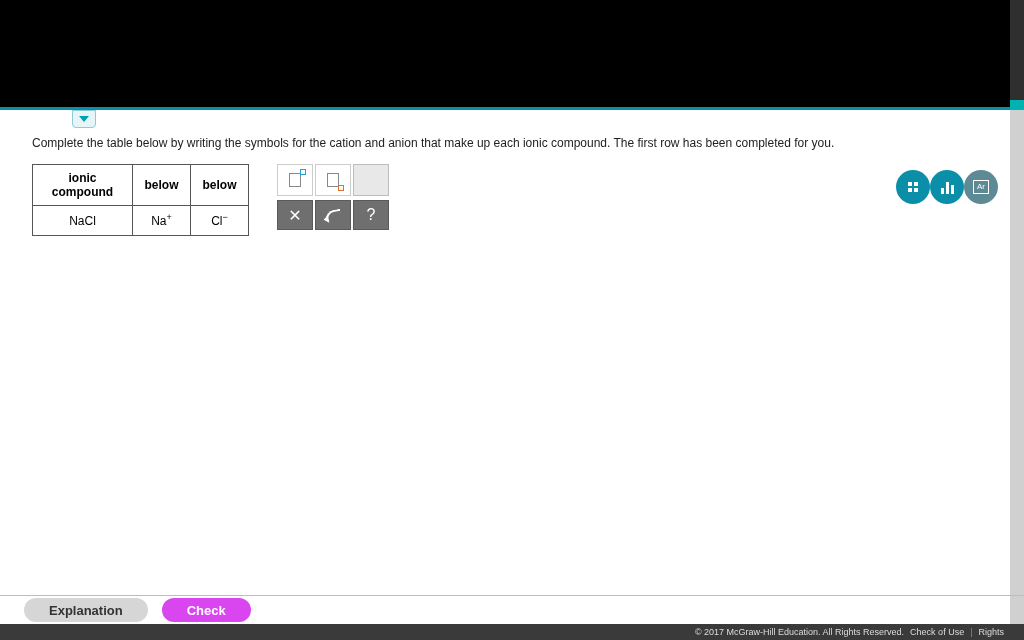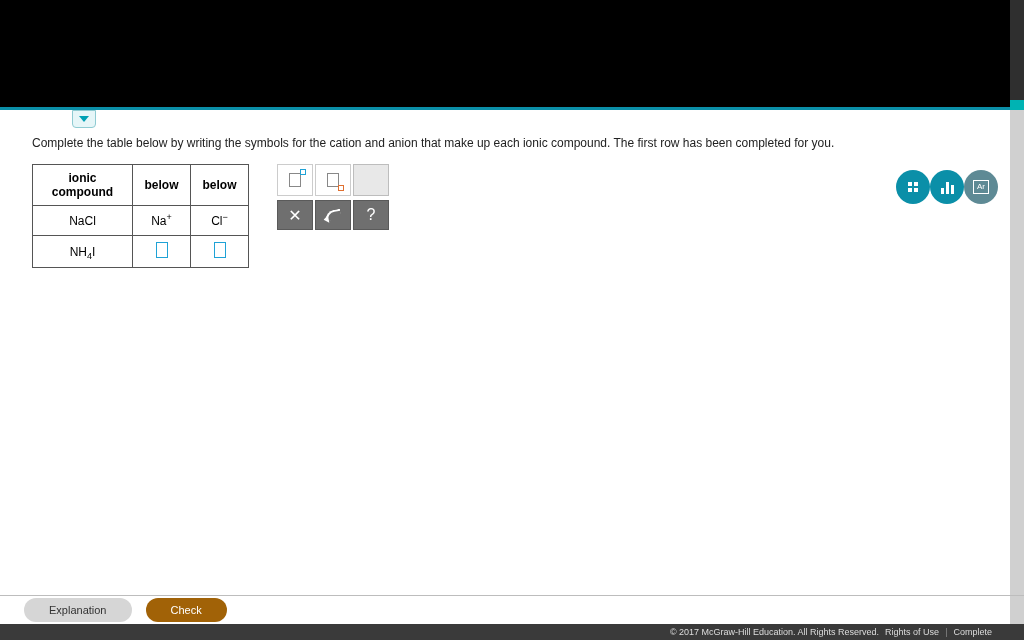--- a/index.html
+++ b/index.html
@@ -175,30 +175,30 @@
 .footer-bar {
   position: absolute;
   left: 0; right: 0; bottom: 16px;
   height: 28px;
   display: flex; align-items: center;
   padding-left: 24px;
   gap: 14px;
 }
 .pill {
   height: 24px; padding: 0 24px; border-radius: 12px;
-  font-size: 11px; display: flex; align-items: center;
-  cursor: pointer; border: 1px solid transparent;
+  font-size: 13px; display: flex; align-items: center;
+  cursor: pointer; border: 1px solid transparent; font-weight: bold;
 }
 .pill.grey { background: #d6d6d6; color: #333; }
-.pill.blue { background: #a16207; color: #fff; }
+.pill.blue { background: #d946ef; color: #fff; }
 .legal-bar {
   position: absolute; left: 0; right: 0; bottom: 0; height: 16px;
   background: #3a3a3a; color: #ddd; font-size: 9px;
   display: flex; align-items: center; justify-content: flex-end;
-  padding-right: 32px; gap: 6px;
+  padding-right: 20px; gap: 6px;
 }
 .legal-bar a { color: #ddd; text-decoration: none; cursor: pointer; }
 .sep { color: #888; }
 .undo-arrow {
   width: 16px; height: 10px; border: 2px solid #fff; border-right: none; border-bottom: none;
   border-top-left-radius: 12px; transform: rotate(-10deg);
   position: relative;
 }
 .undo-arrow::after {
   content: ""; position: absolute; left: -4px; bottom: -2px;
@@ -231,25 +231,20 @@
           <th class="wide">ionic compound</th>
           <th>below</th>
           <th>below</th>
         </tr>
       </thead>
       <tbody id="table-body">
           <tr>
             <td>NaCl</td>
             <td>Na<sup>+</sup></td>
             <td>Cl<sup>−</sup></td>
-          </tr>
-          <tr>
-            <td>NH<sub>4</sub>I</td>
-            <td><span class="empty-box"></span></td>
-            <td><span class="empty-box"></span></td>
           </tr>
         </tbody>
     </table>
 
     <div class="tool-row">
       <div class="palette">
         <div class="tool">
           <div class="mini-box">
               <div class="mini-sup"></div>
             </div>
@@ -299,16 +294,16 @@
 
 <div class="hr-footer"></div>
 
 <div class="footer-bar">
   <div class="pill grey">Explanation</div>
   <div class="pill blue">Check</div>
 </div>
 
 <div class="legal-bar">
   <span>© 2017 McGraw-Hill Education. All Rights Reserved.</span>
-  <a>Rights of Use</a>
+  <a>Check of Use</a>
   <span class="sep">|</span>
-  <a>Complete</a>
+  <a>Rights</a>
 </div>
 
 </body></html>

